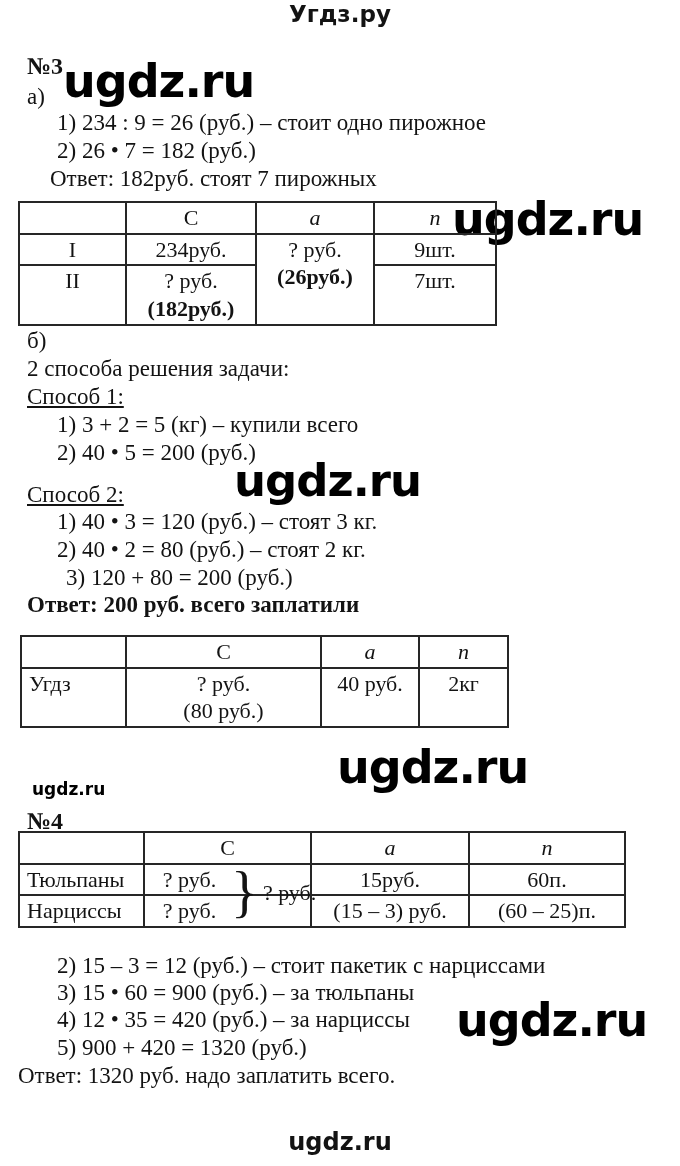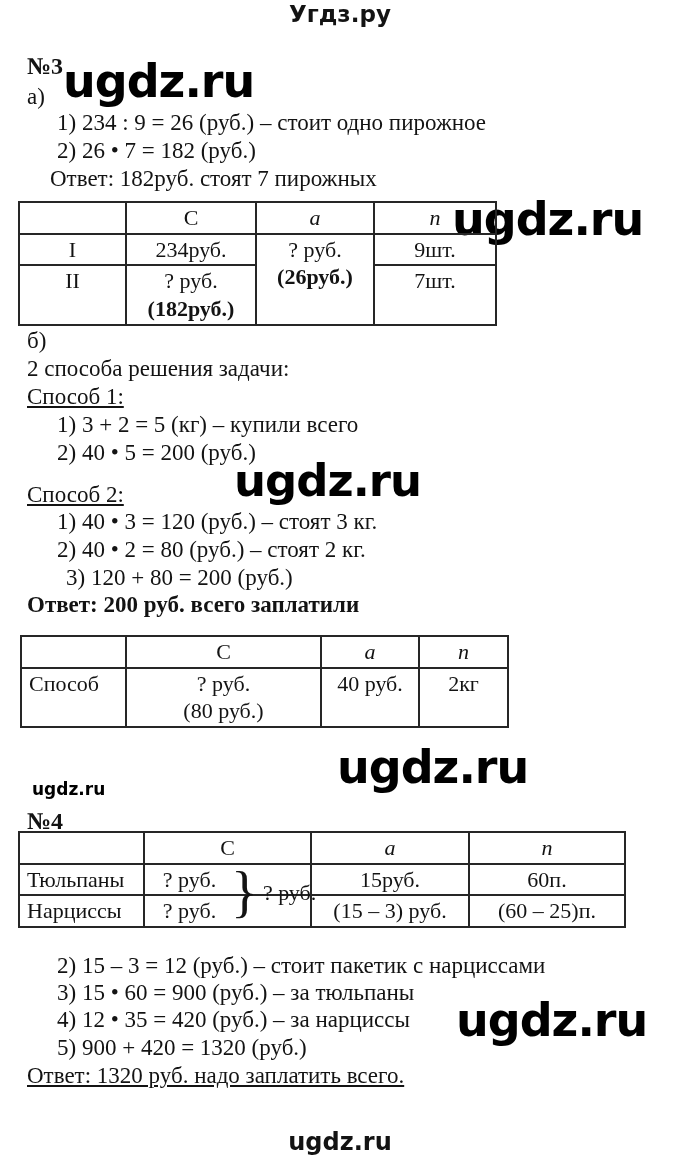--- a/index.html
+++ b/index.html
@@ -99,21 +99,21 @@
         <col style="width:89px">
       </colgroup>
     <tbody>
         <tr style="height:28px;">
       <th></th>
       <th>С</th>
       <th class="it">а</th>
       <th class="it">n</th>
     </tr>
     <tr style="height:56px;">
-      <td class="lab">Способ</td>
+      <td class="lab">Угдз</td>
       <td>
         <span class="cl">? руб.</span>
         <span class="cl">(80 руб.)</span>
       </td>
       <td>40 руб.</td>
       <td>2кг</td>
     </tr>
   </tbody>
     </table>
 
@@ -150,17 +150,17 @@
 
   <div class="braceWrap" style="left:231px;top:864px;height:57px;">
     <span class="brace">}</span>
     <span class="braceLbl">? руб.</span>
   </div>
 
   <div class="ln" style="left:57px;top:953px;">2) 15 – 3 = 12 (руб.) – стоит пакетик с нарциссами</div>
   <div class="ln" style="left:57px;top:980px;">3) 15 • 60 = 900 (руб.) – за тюльпаны</div>
   <div class="ln" style="left:57px;top:1007px;">4) 12 • 35 = 420 (руб.) – за нарциссы</div>
   <div class="ln" style="left:57px;top:1035px;">5) 900 + 420 = 1320 (руб.)</div>
-  <div class="ln" style="left:27px;top:1063px;text-decoration:underline;">Ответ: 1320 руб. надо заплатить всего.</div>
+  <div class="ln" style="left:18px;top:1063px;">Ответ: 1320 руб. надо заплатить всего.</div>
 
   <div class="siteftr sans">ugdz.ru</div>
 
 </div>
 
 </body></html>

